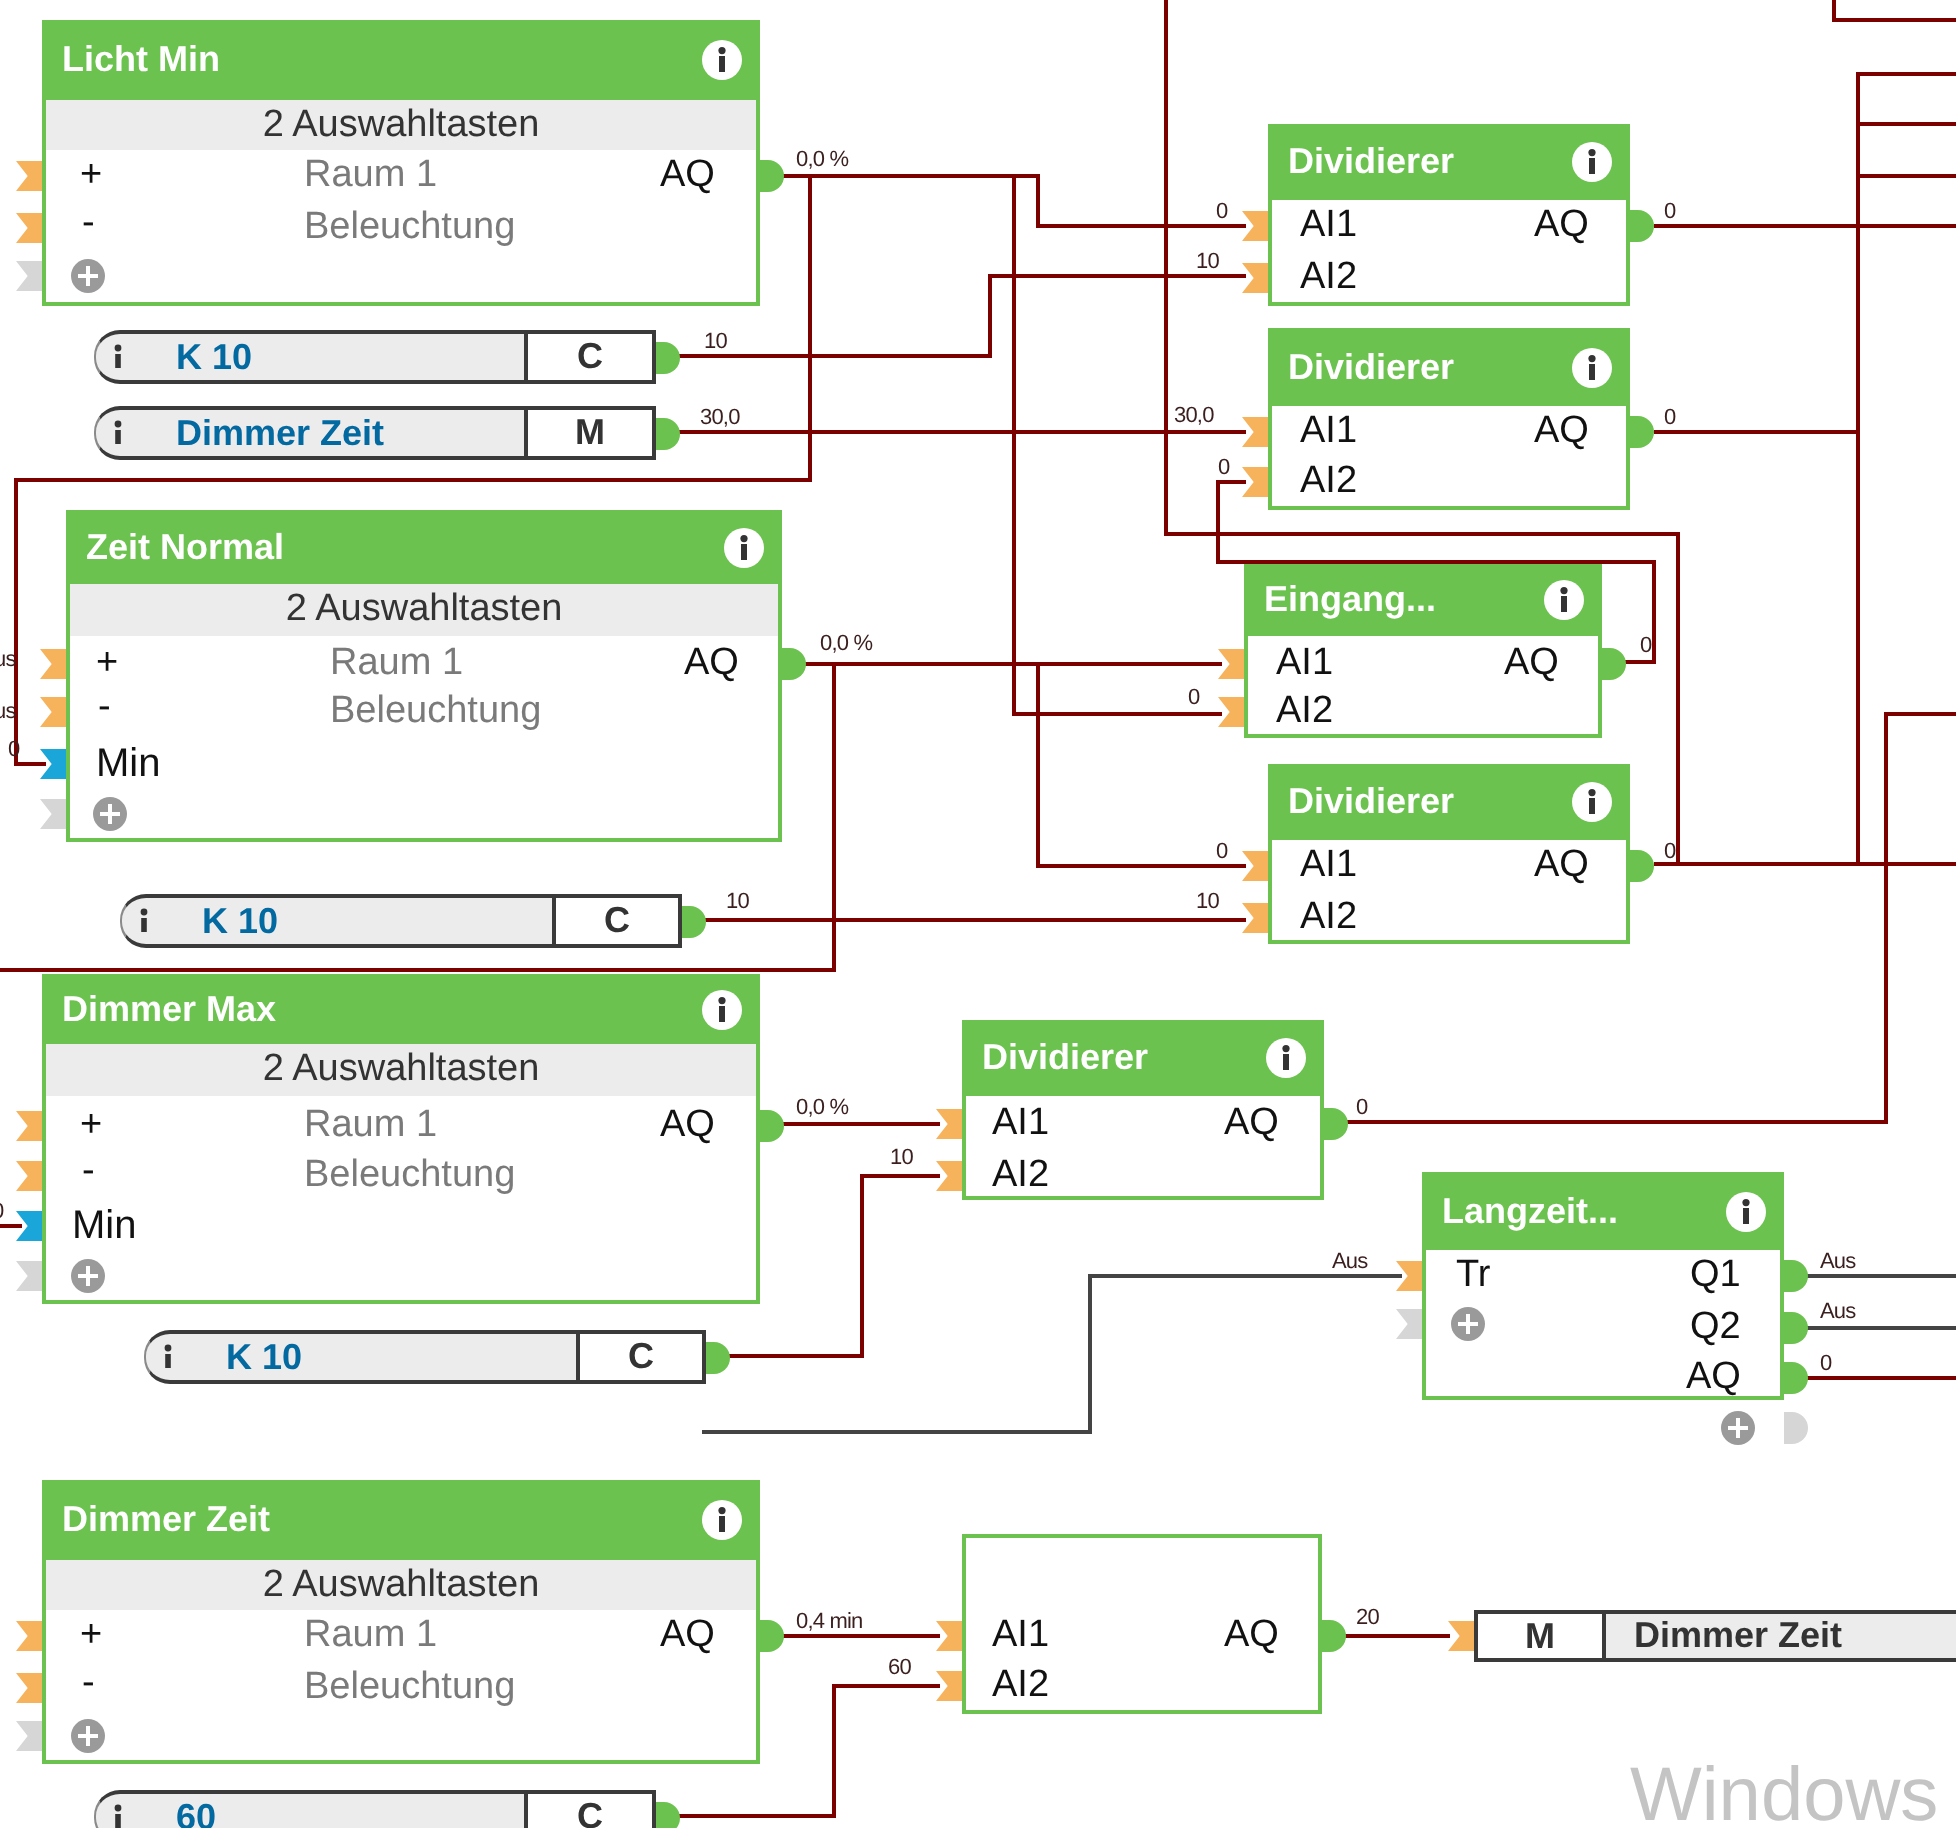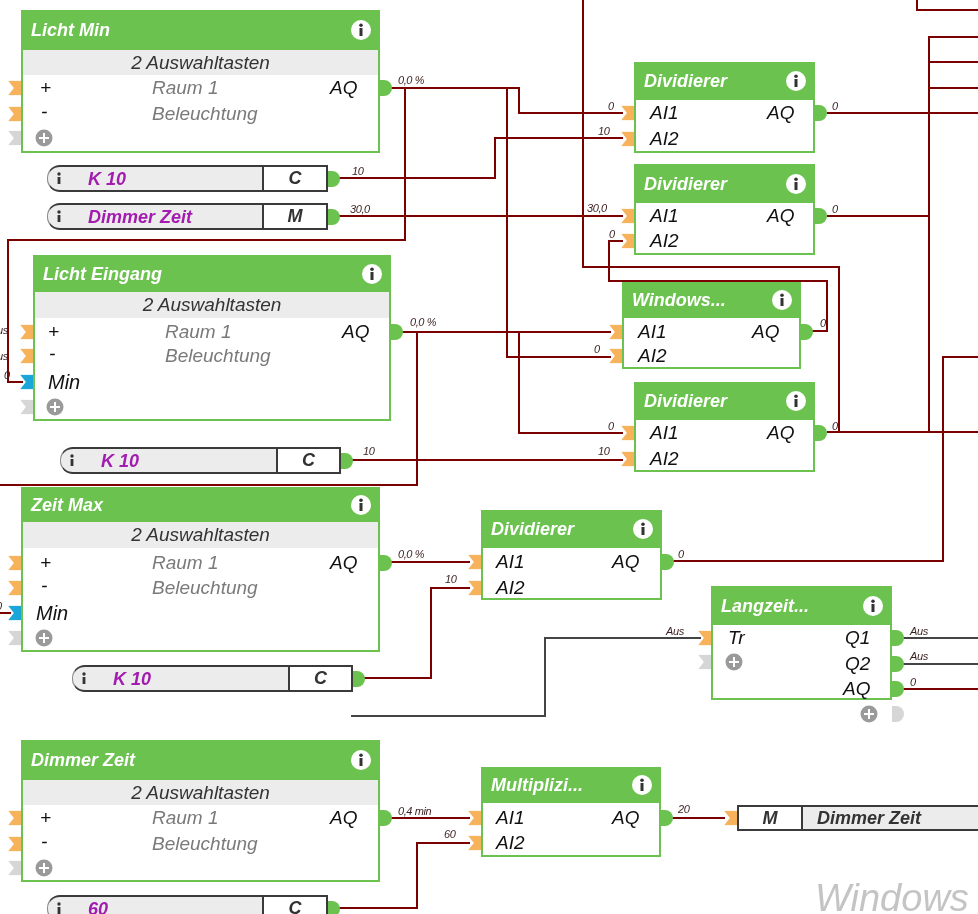--- a/index.html
+++ b/index.html
@@ -1,18 +1,18 @@
 <!DOCTYPE html>
 <html><head>
 <meta charset="utf-8">
 <style>
   html, body { margin:0; padding:0; }
   body { width:978px; height:914px; overflow:hidden; background:#ffffff; position:relative;
          font-family:"Liberation Sans", sans-serif; }
-  #canvas { position:absolute; left:0; top:0; width:978px; height:914px; overflow:hidden; background:#fff;font-style:italic; }
+  #canvas { position:absolute; left:0; top:0; width:978px; height:914px; overflow:hidden; background:#fff; }
   svg.wires { position:absolute; left:0; top:0; }
   svg.wires path { fill:none; stroke-width:2; stroke-linecap:square; }
   svg.wires path.an { stroke:#7b0000; }
   svg.wires path.dg { stroke:#444444; }
 
   .fb { position:absolute; border:2px solid #6cc24f; background:#ffffff; box-sizing:border-box; }
   .fb-head { position:absolute; left:-2px; right:-2px; top:-2px; background:#6cc24f; }
   .fb-title { position:absolute; left:10px; top:50%; transform:translateY(-50%); color:#ffffff;
               font-weight:bold; font-size:18px; white-space:nowrap; }
   .info-icon { position:absolute; right:8px; top:50%; width:22px; height:22px; margin-top:-11px; cursor:pointer; }
@@ -24,21 +24,21 @@
   .in-port.cyan { background:#1aa6d8; }
   .in-port.grey { background:#d6d6d6; }
   .out-port { position:absolute; left:calc(100% + 2px); width:12px; height:16px; background:#6cc24f;
               border-radius:0 8px 8px 0; transform:translateY(-50%); cursor:pointer; }
   .out-port.grey { background:#d6d6d6; }
   .plus-icon { position:absolute; width:18px; height:18px; transform:translateY(-50%); cursor:pointer; }
 
   .cst { position:absolute; height:27px; box-sizing:border-box; border:2px solid #3a3a3a; border-left:1.5px solid #8a8a8a;
          border-radius:13px 0 0 13px; background:#ececec; }
   .cst-info { position:absolute; left:7px; top:3px; width:8px; height:17px; }
-  .cst-name { position:absolute; left:40px; top:50%; transform:translateY(-50%); font-size:18px; font-weight:bold; color:#a21caf; white-space:nowrap; }
+  .cst-name { position:absolute; left:40px; top:50%; transform:translateY(-50%); font-size:18px; font-weight:bold; color:#0369a1; white-space:nowrap; }
   .cst-letter { position:absolute; top:-2px; bottom:-2px; right:-2px; background:#fff; border:2px solid #3a3a3a;
                 text-align:center; font-size:18px; font-weight:bold; color:#333; line-height:23px; box-sizing:border-box; }
   .cst .out-port { left:calc(100% + 2px); top:50%; }
   .radio-icon { position:absolute; width:14px; height:14px; top:50%; margin-top:-7px; }
 
   .mem { position:absolute; height:26px; box-sizing:border-box; border:2px solid #3a3a3a; background:#ececec; }
   .mem-letter { position:absolute; left:0; top:0; bottom:0; width:62px; background:#fff; border-right:2px solid #3a3a3a;
                 text-align:center; font-size:18px; font-weight:bold; color:#333; line-height:22px; }
   .mem-name { position:absolute; left:78px; top:50%; transform:translateY(-50%); font-size:18px; font-weight:bold; color:#333; white-space:nowrap; }
   .mem .in-port { left:-15px; top:50%; }
@@ -105,21 +105,21 @@
     <span class="plus-icon" style="left:12px;top:126px"><svg width="18" height="18" viewBox="0 0 18 18">
           <circle cx="9" cy="9" r="8.5" fill="#9a9a9a"></circle>
           <rect x="4" y="8" width="10" height="2" fill="#fff"></rect>
           <rect x="8" y="4" width="2" height="10" fill="#fff"></rect>
         </svg></span>
     <span class="out-port" style="top:76px"></span>
   </div>
 
   <div class="fb" style="left:33px;top:255px;width:358px;height:166px">
     <div class="fb-head" style="height:37px">
-      <span class="fb-title">Licht Eingang</span>
+      <span class="fb-title">Zeit Normal</span>
       <span class="info-icon"><svg width="22" height="22" viewBox="0 0 22 22">
             <circle cx="11" cy="11" r="10" fill="#fff"></circle>
             <circle cx="11" cy="6.3" r="1.8" fill="#333"></circle>
             <rect x="9.5" y="9" width="3" height="8" fill="#333"></rect>
           </svg></span>
     </div>
     <div class="fb-sub" style="top:35px;height:26px;line-height:26px">2 Auswahltasten</div>
     <span class="in-port" style="top:75px"></span>
     <span class="in-port" style="top:99px"></span>
     <span class="in-port cyan" style="top:125px"></span>
@@ -133,21 +133,21 @@
     <span class="plus-icon" style="left:11px;top:150px"><svg width="18" height="18" viewBox="0 0 18 18">
           <circle cx="9" cy="9" r="8.5" fill="#9a9a9a"></circle>
           <rect x="4" y="8" width="10" height="2" fill="#fff"></rect>
           <rect x="8" y="4" width="2" height="10" fill="#fff"></rect>
         </svg></span>
     <span class="out-port" style="top:75px"></span>
   </div>
 
   <div class="fb" style="left:21px;top:487px;width:359px;height:165px">
     <div class="fb-head" style="height:35px">
-      <span class="fb-title">Zeit Max</span>
+      <span class="fb-title">Dimmer Max</span>
       <span class="info-icon"><svg width="22" height="22" viewBox="0 0 22 22">
             <circle cx="11" cy="11" r="10" fill="#fff"></circle>
             <circle cx="11" cy="6.3" r="1.8" fill="#333"></circle>
             <rect x="9.5" y="9" width="3" height="8" fill="#333"></rect>
           </svg></span>
     </div>
     <div class="fb-sub" style="top:33px;height:26px;line-height:26px">2 Auswahltasten</div>
     <span class="in-port" style="top:74px"></span>
     <span class="in-port" style="top:99px"></span>
     <span class="in-port cyan" style="top:124px"></span>
@@ -221,21 +221,21 @@
     <span class="in-port" style="top:50px"></span>
     <span class="in-port" style="top:75px"></span>
     <span class="lbl" style="left:14px;top:50px">AI1</span>
     <span class="lbl" style="left:14px;top:75px">AI2</span>
     <span class="lbl" style="left:131px;top:50px">AQ</span>
     <span class="out-port" style="top:50px"></span>
   </div>
 
   <div class="fb" style="left:622px;top:282px;width:179px;height:87px">
     <div class="fb-head" style="height:36px">
-      <span class="fb-title">Windows...</span>
+      <span class="fb-title">Eingang...</span>
       <span class="info-icon"><svg width="22" height="22" viewBox="0 0 22 22">
             <circle cx="11" cy="11" r="10" fill="#fff"></circle>
             <circle cx="11" cy="6.3" r="1.8" fill="#333"></circle>
             <rect x="9.5" y="9" width="3" height="8" fill="#333"></rect>
           </svg></span>
     </div>
     <span class="in-port" style="top:48px"></span>
     <span class="in-port" style="top:72px"></span>
     <span class="lbl" style="left:14px;top:48px">AI1</span>
     <span class="lbl" style="left:14px;top:72px">AI2</span>
@@ -302,28 +302,20 @@
           <rect x="4" y="8" width="10" height="2" fill="#fff"></rect>
           <rect x="8" y="4" width="2" height="10" fill="#fff"></rect>
         </svg></span>
     <span class="out-port" style="top:50px"></span>
     <span class="out-port" style="top:76px"></span>
     <span class="out-port" style="top:101px"></span>
     <span class="out-port grey" style="top:126px"></span>
   </div>
 
   <div class="fb" style="left:481px;top:767px;width:180px;height:90px">
-    <div class="fb-head" style="height:36px">
-      <span class="fb-title">Multiplizi...</span>
-      <span class="info-icon"><svg width="22" height="22" viewBox="0 0 22 22">
-            <circle cx="11" cy="11" r="10" fill="#fff"></circle>
-            <circle cx="11" cy="6.3" r="1.8" fill="#333"></circle>
-            <rect x="9.5" y="9" width="3" height="8" fill="#333"></rect>
-          </svg></span>
-    </div>
     <span class="in-port" style="top:49px"></span>
     <span class="in-port" style="top:74px"></span>
     <span class="lbl" style="left:13px;top:49px">AI1</span>
     <span class="lbl" style="left:13px;top:74px">AI2</span>
     <span class="lbl" style="left:129px;top:49px">AQ</span>
     <span class="out-port" style="top:49px"></span>
   </div>
 
   <div class="cst" style="left:47px;top:165px;width:281px">
     <span class="cst-info"><svg width="8" height="17" viewBox="0 0 8 17">

